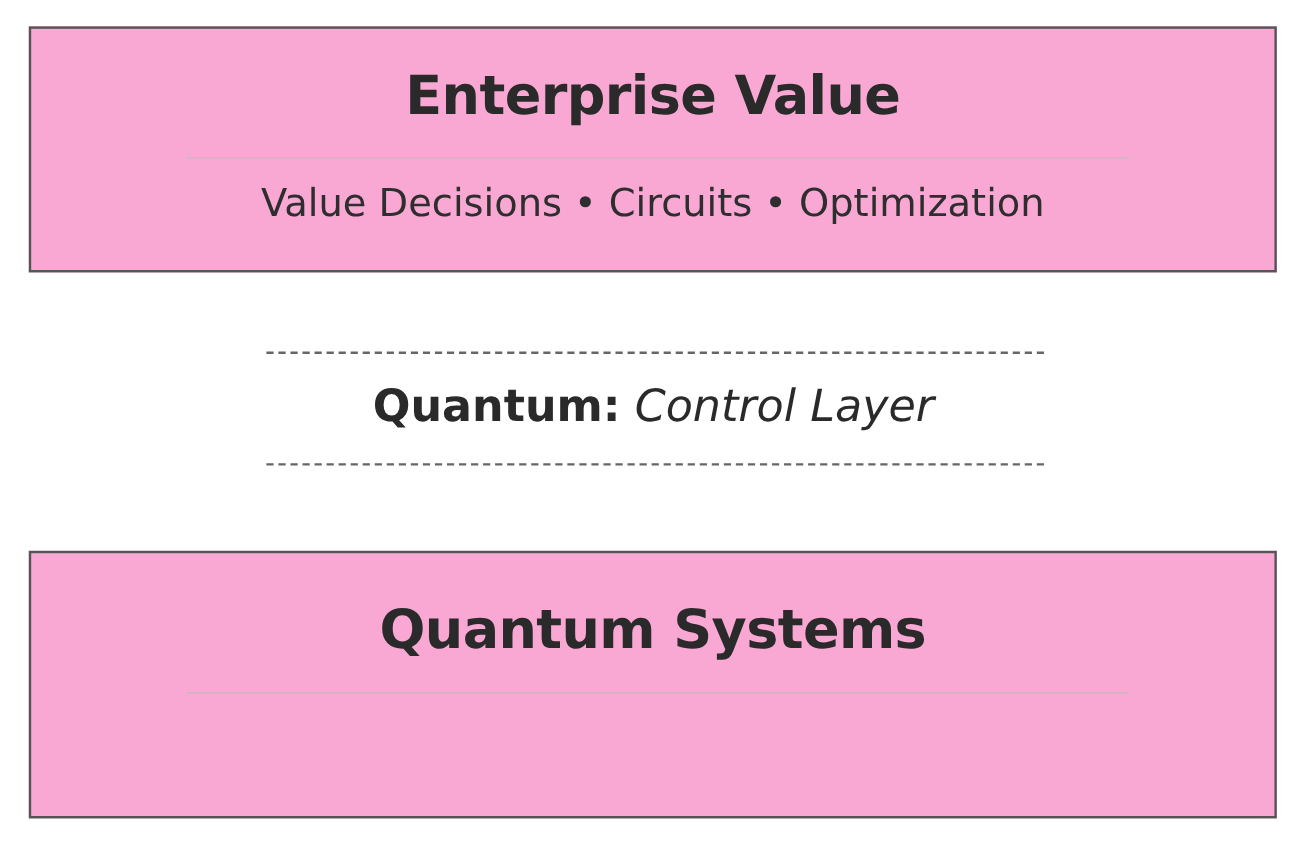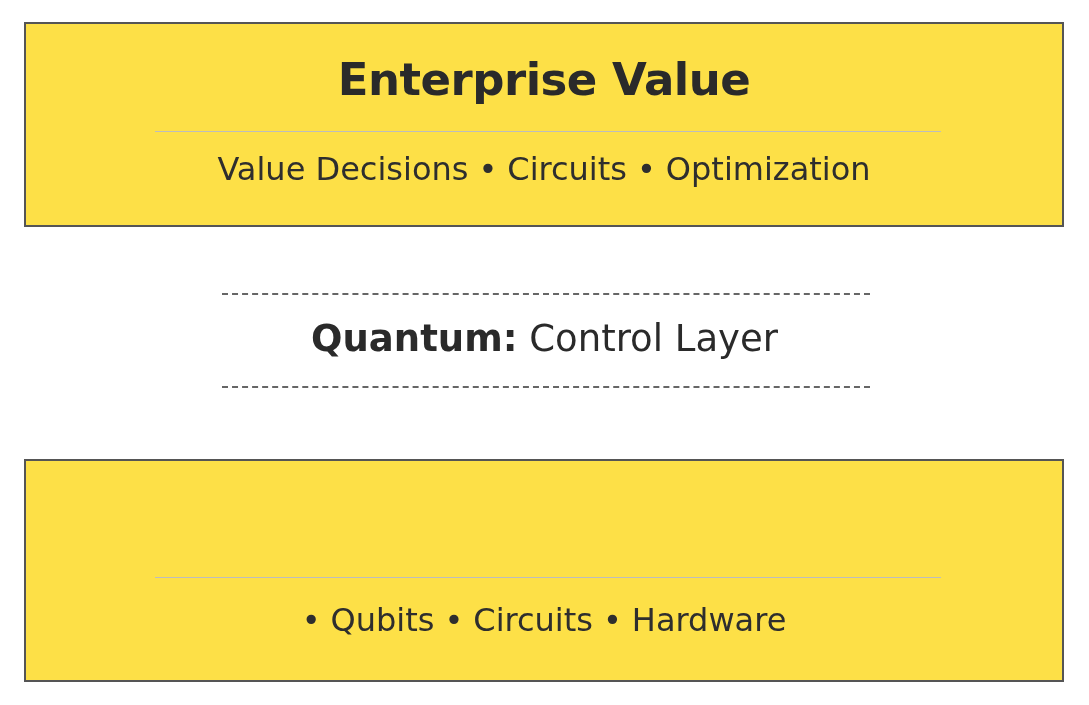--- a/index.html
+++ b/index.html
@@ -14,21 +14,21 @@
       overflow: hidden;
       font-family: "DejaVu Sans", "Liberation Sans", sans-serif;
       color: #2a2a2a;
     }
     .box {
       position: absolute;
       left: 24px;
       width: 1040px;
       border: 2px solid #555555;
       box-sizing: border-box;
-      background: #fde047;
+      background: #f9a8d4;
     }
     .box.top { top: 22px; height: 205px; }
     .box.bottom { top: 459px; height: 223px; }
 
     .box-title {
       position: absolute;
       left: 0; right: 0;
       text-align: center;
       font-weight: bold;
       font-size: 45px;
@@ -74,21 +74,21 @@
     .missing {
       position: absolute;
       left: 0; right: 0;
       top: 320px;
       text-align: center;
       font-size: 37px;
       line-height: 1;
       color: #2a2a2a;
     }
     .missing .label { font-weight: bold; }
-    .missing .value { font-weight: normal; }
+    .missing .value { font-style: italic; font-weight: normal; }
   </style>
 </head>
 <body>
 
 <div class="box top">
   <div class="box-title">Enterprise Value</div>
   <div class="box-divider"></div>
   <div class="box-subtitle">
     <span>Value Decisions</span><span class="sep">•</span><span>Circuits</span><span class="sep">•</span><span>Optimization</span>
   </div>
@@ -97,17 +97,15 @@
 <div class="dash-line upper"></div>
 
 <div class="missing">
   <span class="label">Quantum:</span>
   <span class="value">Control Layer</span>
 </div>
 
 <div class="dash-line lower"></div>
 
 <div class="box bottom">
+  <div class="box-title">Quantum Systems</div>
   <div class="box-divider"></div>
-  <div class="box-subtitle">
-    <span style="padding-right:10px">•</span><span>Qubits</span><span class="sep">•</span><span>Circuits</span><span class="sep">•</span><span>Hardware</span>
-  </div>
 </div>
 
 </body></html>

